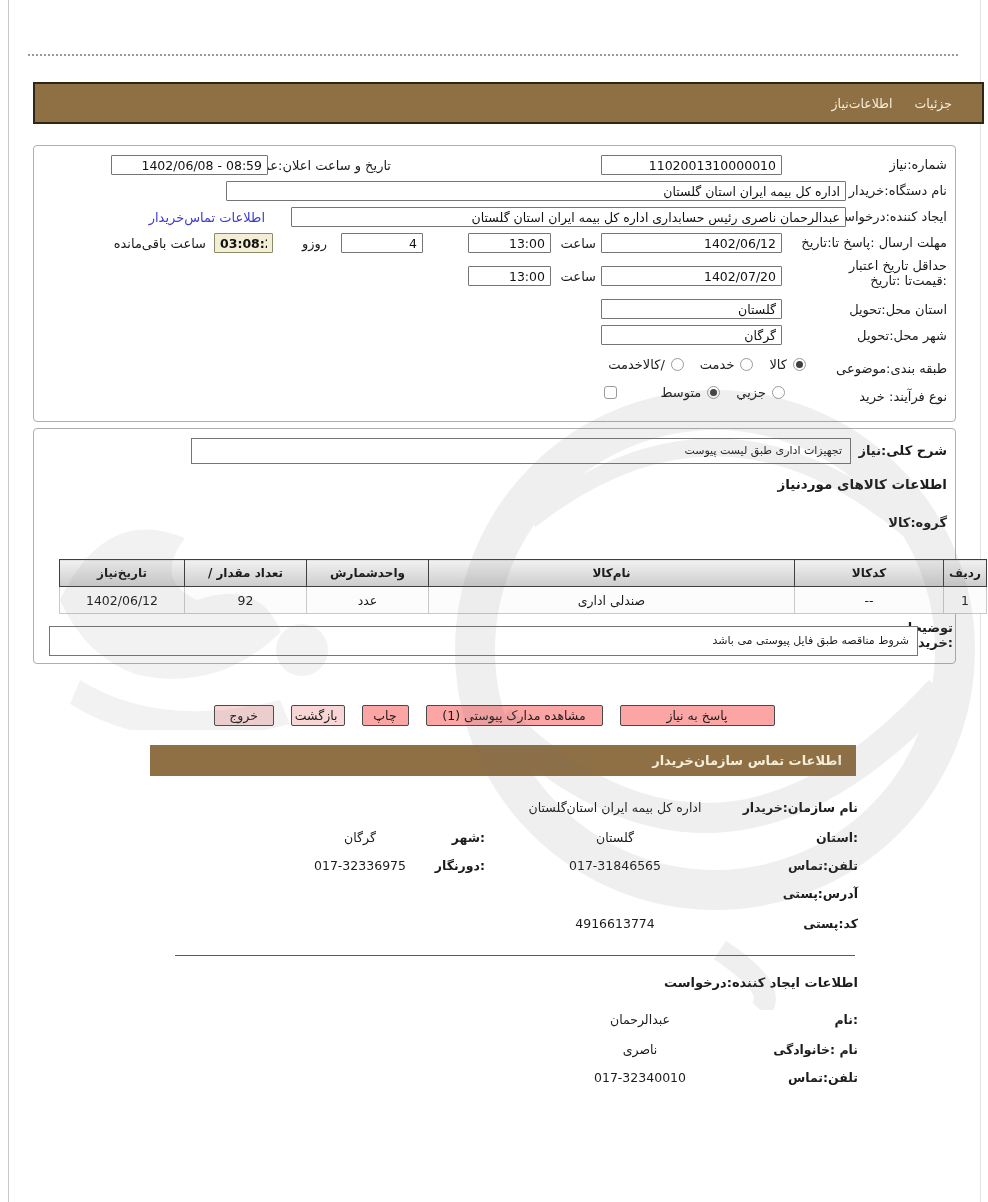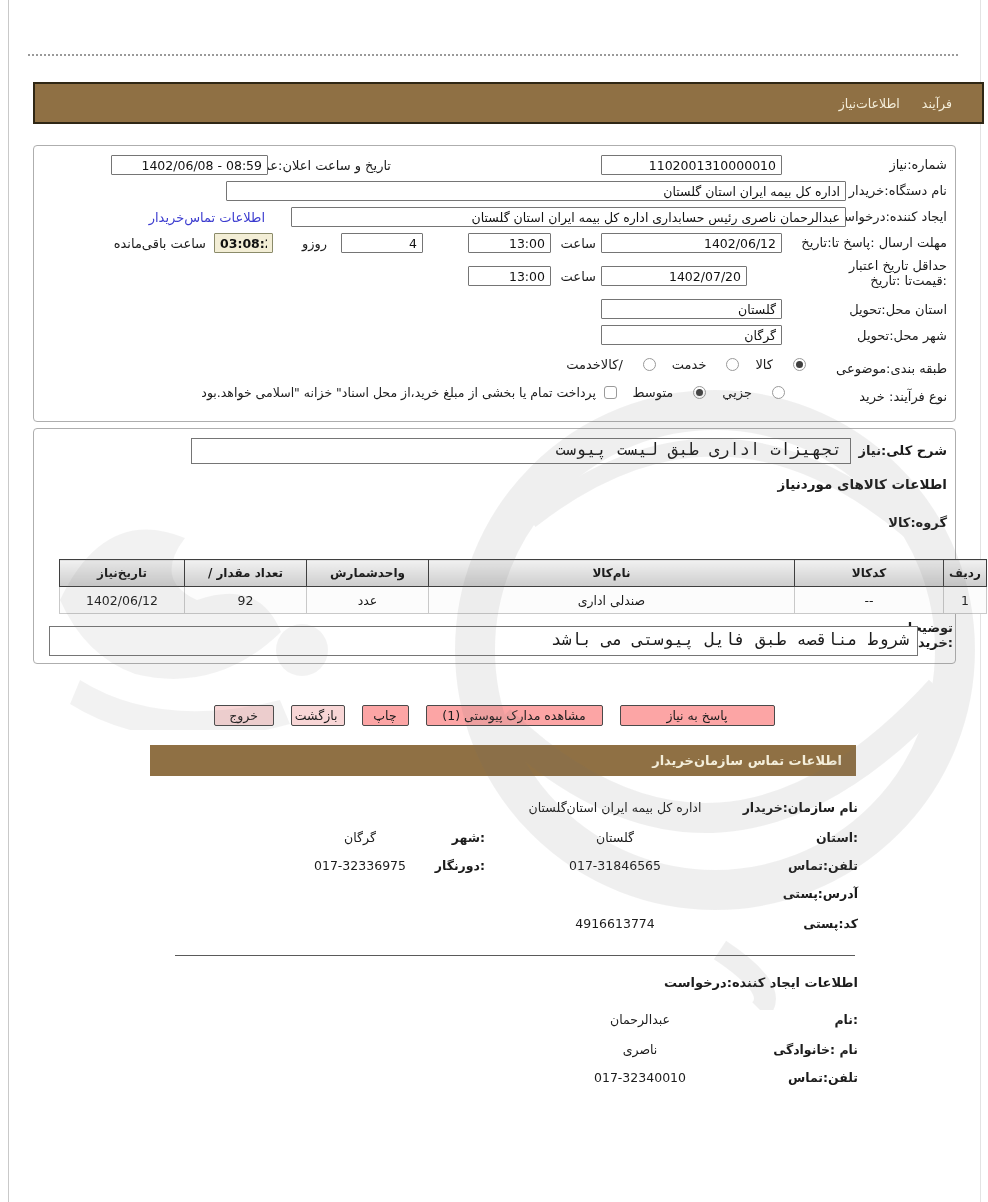--- a/index.html
+++ b/index.html
@@ -30,30 +30,30 @@
   .box{
     position:absolute;height:20px;box-sizing:border-box;border:1px solid #757575;background:#fff;
     font-family:"DejaVu Sans",sans-serif;font-size:12.5px;color:#111;
     direction:rtl;text-align:right;padding:0 5px;border-radius:1px;
   }
   .box.ltr{direction:ltr;}
   .box.timer{background:#f3eed6;border-color:#8b8b6a;text-align:center;direction:ltr;font-weight:bold;}
   .link{position:absolute;color:#3b3bcf;font-size:13px;white-space:nowrap;cursor:pointer;text-align:center;}
 
   .optgroup{position:absolute;display:flex;direction:rtl;align-items:center;gap:16px;}
-  .opt{display:flex;align-items:center;gap:20px;justify-content:flex-end;}
+  .opt{display:flex;align-items:center;gap:6px;justify-content:flex-end;}
   .radio{width:13px;height:13px;border-radius:50%;border:1px solid #9a9a9a;background:#fff;box-sizing:border-box;display:inline-block;}
   .radio.checked{position:relative;}
   .radio.checked::after{content:"";position:absolute;left:2px;top:2px;width:7px;height:7px;border-radius:50%;background:#3f3f3f;}
   .checkbox{width:13px;height:13px;border:1px solid #9a9a9a;border-radius:3px;background:#fff;box-sizing:border-box;display:inline-block;flex:0 0 auto;margin-top:1px;}
   .payrow{position:absolute;display:flex;direction:rtl;gap:8px;align-items:flex-start;font-size:12.5px;}
 
   .tbox{
     position:absolute;box-sizing:border-box;border:1px solid #757575;background:#fff;
-    font-size:17px;text-align:right;padding:0 8px;overflow:hidden;white-space:nowrap;font-family:Liberation Mono, monospace;
+    font-size:11px;text-align:right;padding:0 8px;overflow:hidden;white-space:nowrap;
   }
 
   table.goods{position:absolute;left:25px;top:130px;width:927px;border-collapse:collapse;table-layout:fixed;}
   table.goods th{
     background:linear-gradient(180deg,#f1f1f1 0%,#cdcdcd 100%);
     border:1px solid #3f3f3f;font-weight:bold;font-size:12px;height:26px;text-align:center;padding:0 2px;
   }
   table.goods td{
     background:#fcfcfc;border:1px solid #c9c9c9;font-size:12.5px;height:26px;text-align:center;padding:0 2px;
   }
@@ -79,21 +79,21 @@
 </head>
 <body>
 
 <div class="page">
 
   <div class="vline-l"></div>
   <div class="vline-r"></div>
   <div class="dotted-sep"></div>
 
   <div class="tabbar">
-    <span class="tab">فرآیند</span>
+    <span class="tab">جزئیات</span>
     <span class="tab">اطلاعات‌نیاز</span>
   </div>
 
   <div class="panel p1">
     <span class="lbl" style="top:11px">شماره:نیاز</span>
     <input class="box ltr" style="left: 567px; top: 9px; width: 181px;" readonly="" value="1102001310000010">
     <span class="flbl" style="right:564px;top:12px">تاریخ و ساعت اعلان:عمومي</span>
     <input class="box ltr" style="left: 77px; top: 9px; width: 157px;" readonly="" value="1402/06/08 - 08:59">
 
     <span class="lbl" style="top:37px">نام دستگاه:خریدار</span>
@@ -106,21 +106,21 @@
     <span class="lbl" style="top:89px">مهلت ارسال :پاسخ تا:تاریخ</span>
     <input class="box ltr" style="left: 567px; top: 87px; width: 181px;" readonly="" value="1402/06/12">
     <span class="flbl" style="right:359px;top:90px">ساعت</span>
     <input class="box ltr" style="left: 434px; top: 87px; width: 83px;" readonly="" value="13:00">
     <input class="box ltr" style="left: 307px; top: 87px; width: 82px;" readonly="" value="4">
     <span class="flbl" style="right:628px;top:90px">روزو</span>
     <input class="box timer" style="left: 180px; top: 87px; width: 59px;" readonly="" value="03:08:27">
     <span class="flbl" style="right:749px;top:90px">ساعت باقی‌مانده</span>
 
     <span class="lbl wrap" style="top:113px;width:132px">حداقل تاریخ اعتبار :قیمت‌تا :تاریخ</span>
-    <input class="box ltr" style="left: 567px; top: 120px; width: 146px; padding-left: 8px;" readonly="" value="1402/07/20">
+    <input class="box ltr" style="left: 567px; top: 120px; width: 181px; padding-left: 8px;" readonly="" value="1402/07/20">
     <span class="flbl" style="right:359px;top:123px">ساعت</span>
     <input class="box ltr" style="left: 434px; top: 120px; width: 83px;" readonly="" value="13:00">
 
     <span class="lbl" style="top:156px">استان محل:تحویل</span>
     <input class="box" style="left: 567px; top: 153px; width: 181px;" readonly="" value="گلستان">
 
     <span class="lbl" style="top:182px">شهر محل:تحویل</span>
     <input class="box" style="left: 567px; top: 179px; width: 181px;" readonly="" value="گرگان">
 
     <span class="lbl" style="top:215px">طبقه بندی:موضوعی</span>
@@ -145,21 +145,20 @@
         <span class="radio"></span>
         <span>جزيي</span>
       </span>
       <span class="opt">
         <span class="radio checked"></span>
         <span>متوسط</span>
       </span>
     </div>
     <div class="payrow" style="right:338px;top:239px;width:586px">
       <span class="checkbox"></span>
-      <span>پرداخت تمام یا بخشی از مبلغ خرید،از محل اسناد" خزانه "اسلامی خواهد.بود</span>
     </div>
   </div>
 
   <div class="panel p2">
     <span class="lbl bold" style="top:14px">شرح کلی:نیاز</span>
     <div class="tbox" style="left:157px;top:9px;width:660px;height:26px;line-height:24px">تجهیزات اداری طبق لیست پیوست</div>
 
     <span class="lbl bold" style="top:47px;font-size:13.5px">اطلاعات کالاهای موردنیاز</span>
 
     <span class="lbl bold" style="top:86px">گروه:کالا</span>

